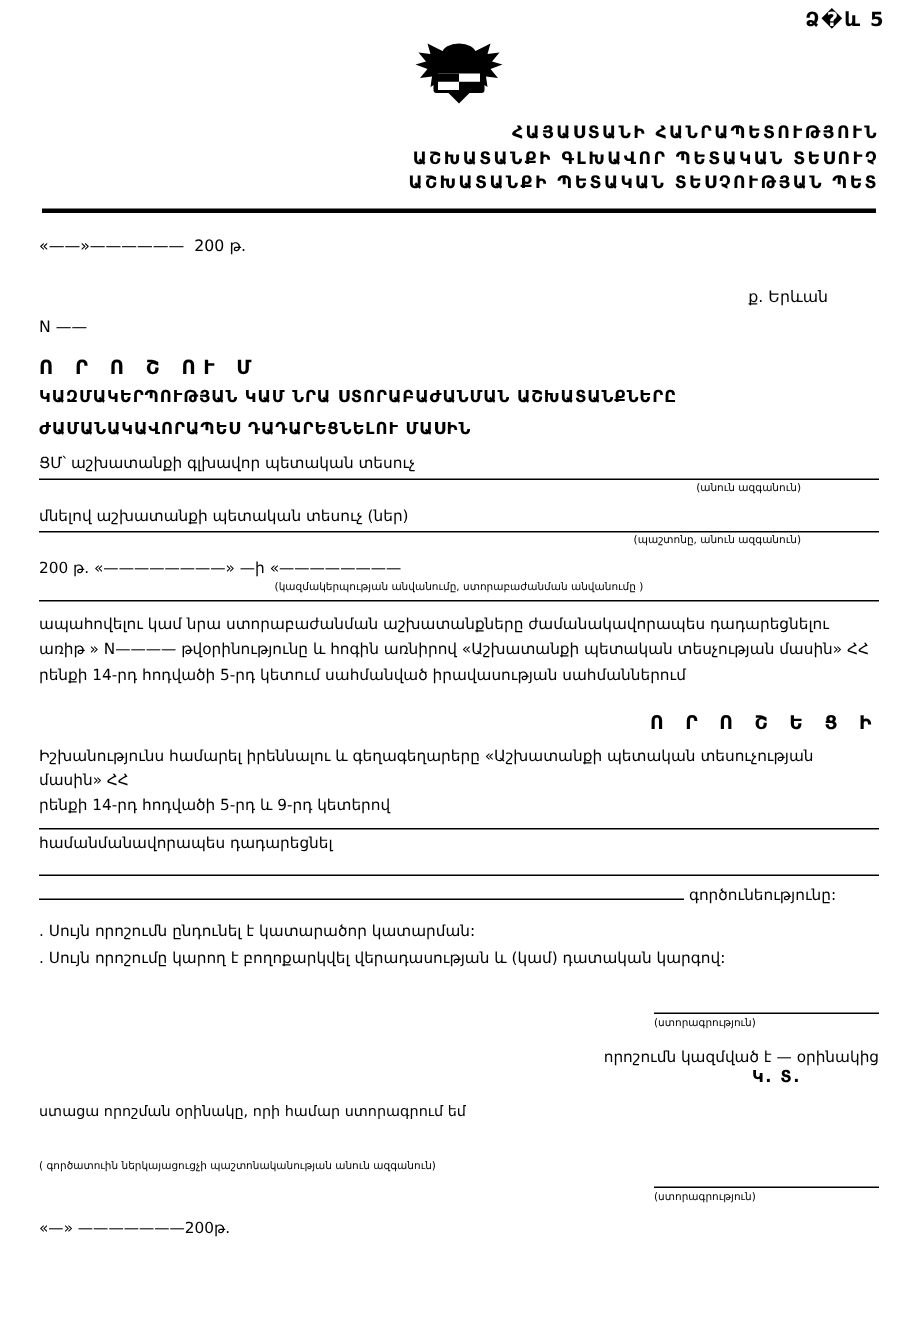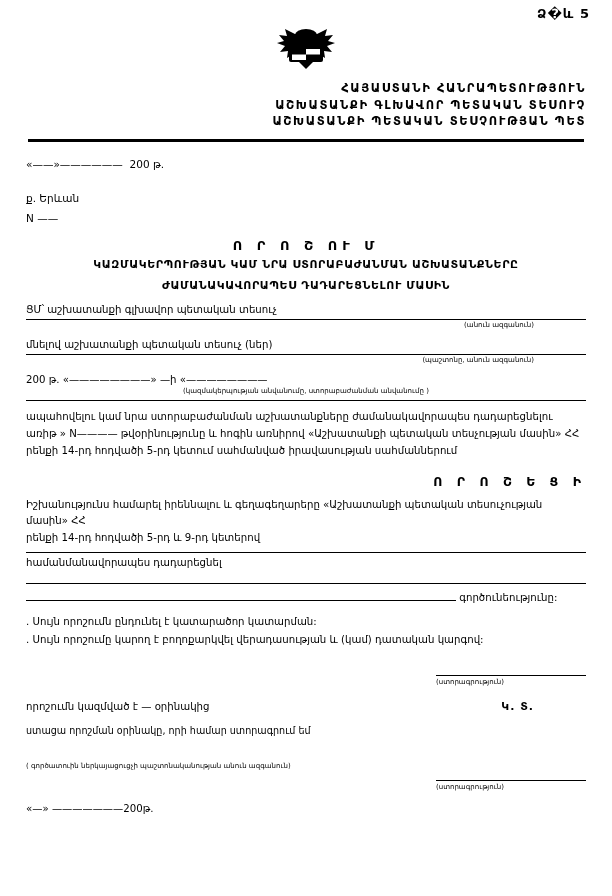--- a/index.html
+++ b/index.html
@@ -58,30 +58,29 @@
   }
   .row-date {
     margin-top: 16px;
     font-size: 10.5px;
     display: flex;
     align-items: flex-end;
   }
   .dash-lead { white-space: pre; }
   .city-line {
     margin-top: 22px;
-    text-align: left;
+    text-align: right;
     font-size: 10.5px;
     padding-right: 34px;
   }
   .num-line {
     margin-top: 8px;
     font-size: 10.5px;
   }
   .title-block {
-    text-align: center;
     margin-top: 14px;
   }
   .title-main {
     font-size: 13px;
     font-weight: bold;
     letter-spacing: 5px;
   }
   .title-sub {
     font-size: 11px;
     font-weight: bold;
@@ -131,23 +130,24 @@
     border-top: 1px solid #000;
   }
   .sig-caption {
     font-size: 7px;
     width: 150px;
     margin-top: 2px;
   }
   .bottom-row {
     display: flex;
     justify-content: space-between;
-    align-items: center;
+    align-items: flex-end;
     margin-top: 14px;
     font-size: 10.2px;
+    flex-direction: column;
   }
   .vs-mark {
     font-size: 11px;
     font-weight: bold;
     letter-spacing: 1px;
     padding-right: 52px;
   }
   .note-line {
     font-size: 9.6px;
     margin-top: 12px;

